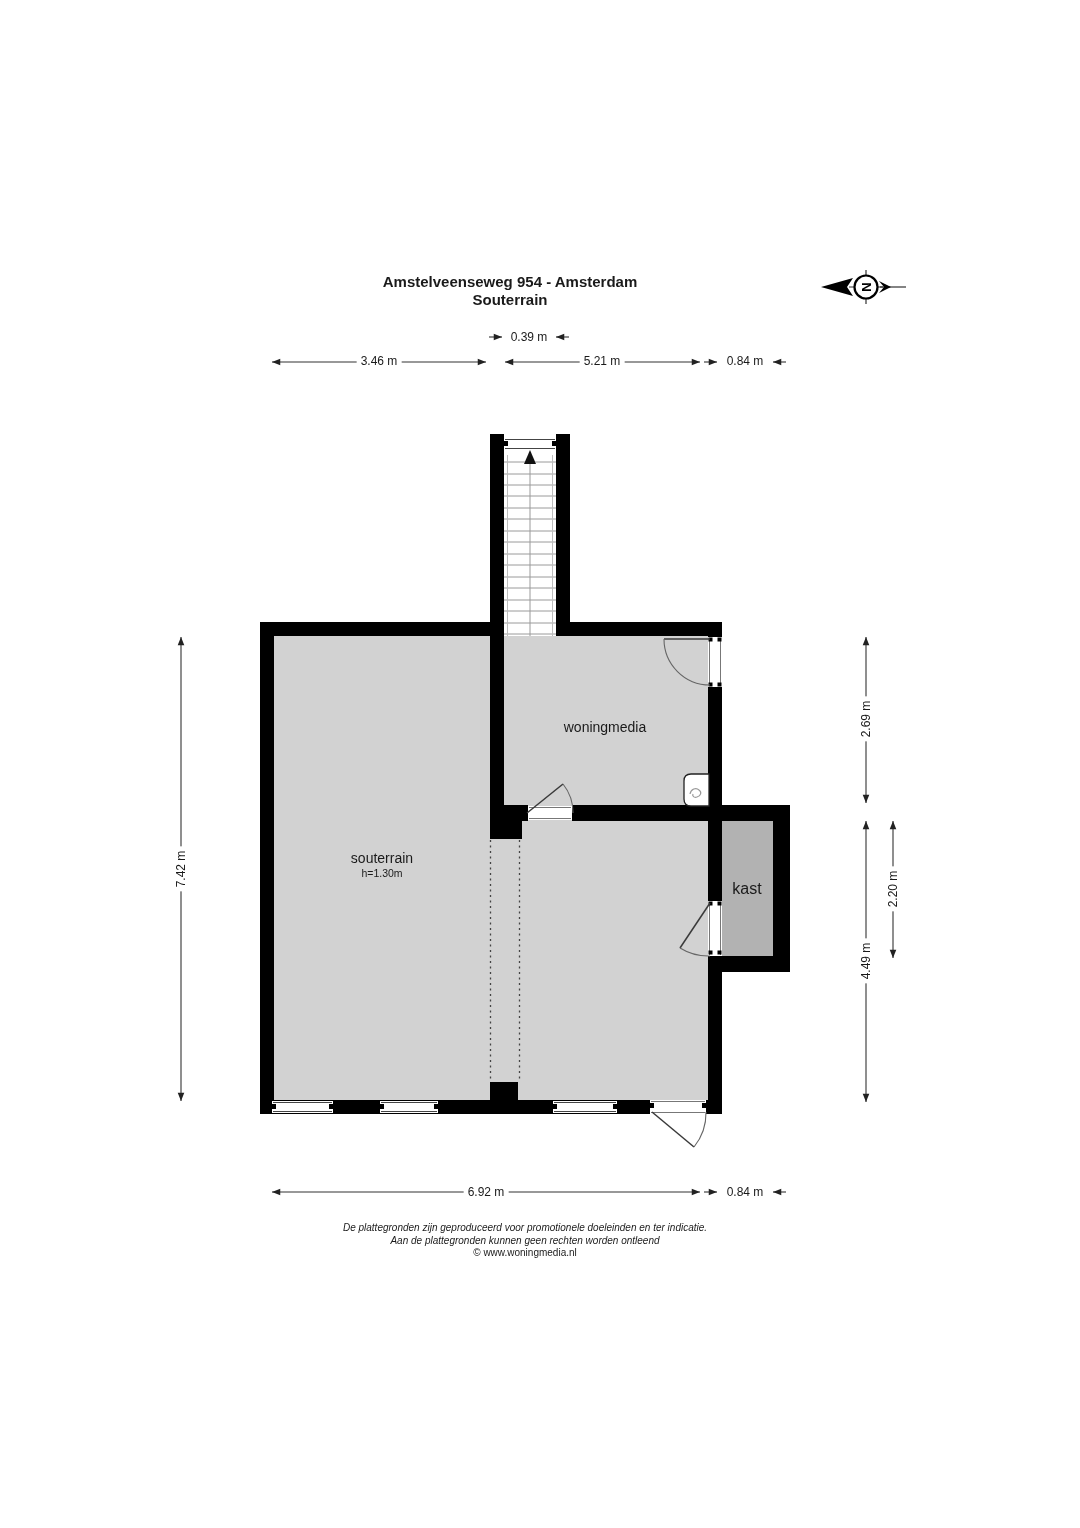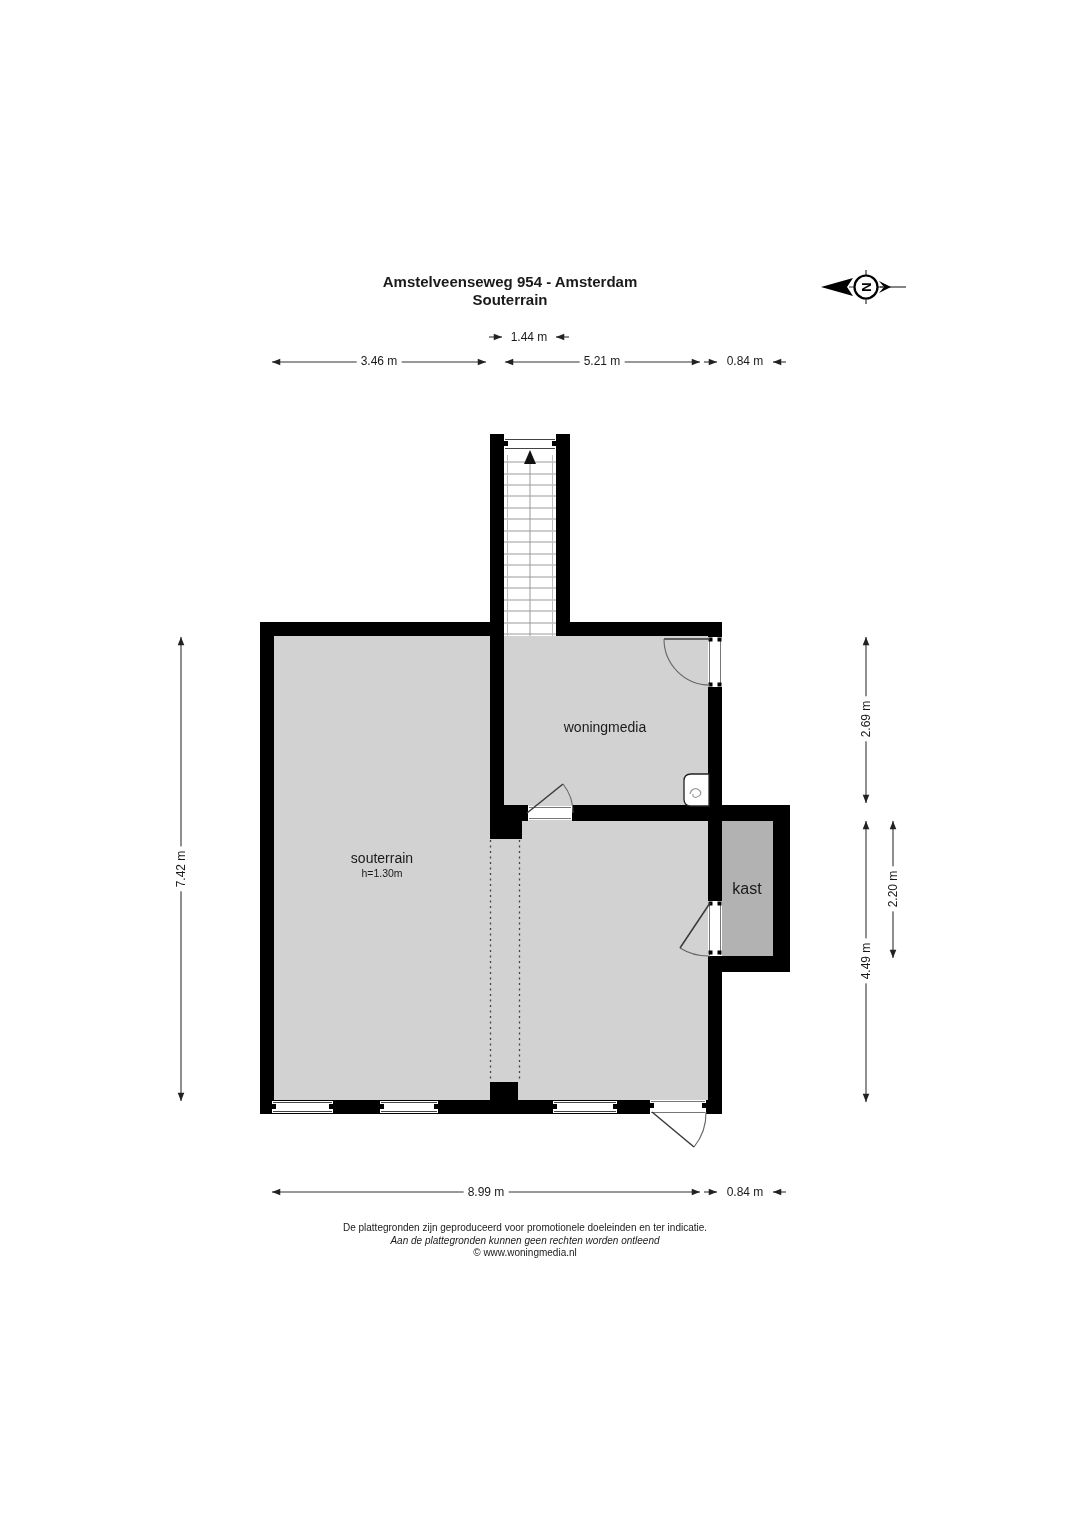--- a/index.html
+++ b/index.html
@@ -167,35 +167,35 @@
       <polygon points="821,287 853,278 847,287 853,296" fill="#000"></polygon>
       <polygon points="879,281 891,287 879,293 884,287" fill="#000"></polygon>
       <circle cx="866" cy="287" r="11.5" fill="#fff" stroke="#000" stroke-width="2.2"></circle>
       <text x="866" y="291.5" transform="rotate(-90 866 287)" text-anchor="middle" font-family="Liberation Sans, sans-serif" font-size="13" font-weight="bold" fill="#000">N</text>
     </g>
   </svg>
 
   <div class="lbl title1" style="left:510px;top:281px;">Amstelveenseweg 954 - Amsterdam</div>
   <div class="lbl title2" style="left:510px;top:299px;">Souterrain</div>
 
-  <div class="lbl dim" style="left:529px;top:337px;">1.44 m</div>
+  <div class="lbl dim" style="left:529px;top:337px;">0.39 m</div>
   <div class="lbl dim" style="left:379px;top:361px;">3.46 m</div>
   <div class="lbl dim" style="left:602px;top:361px;">5.21 m</div>
   <div class="lbl dim" style="left:745px;top:361px;">0.84 m</div>
 
   <div class="lbl dim dimv" style="left:181px;top:869px;">7.42 m</div>
   <div class="lbl dim dimv" style="left:866px;top:719px;">2.69 m</div>
   <div class="lbl dim dimv" style="left:866px;top:961px;">4.49 m</div>
   <div class="lbl dim dimv" style="left:893px;top:889px;">2.20 m</div>
 
-  <div class="lbl dim" style="left:486px;top:1192px;">8.99 m</div>
+  <div class="lbl dim" style="left:486px;top:1192px;">6.92 m</div>
   <div class="lbl dim" style="left:745px;top:1192px;">0.84 m</div>
 
   <div class="lbl room" style="left:382px;top:858px;">souterrain</div>
   <div class="lbl roomsub" style="left:382px;top:873px;">h=1.30m</div>
   <div class="lbl room" style="left:605px;top:727px;">woningmedia</div>
   <div class="lbl kastlbl" style="left:747px;top:889px;">kast</div>
 
-  <div class="lbl foot" style="left:525px;top:1227px;">De plattegronden zijn geproduceerd voor promotionele doeleinden en ter indicatie.</div>
+  <div class="lbl foot" style="left:525px;top:1227px;font-style:italic;">De plattegronden zijn geproduceerd voor promotionele doeleinden en ter indicatie.</div>
   <div class="lbl foot" style="left:525px;top:1240px;font-style:italic;">Aan de plattegronden kunnen geen rechten worden ontleend</div>
   <div class="lbl foot" style="left:525px;top:1252px;text-align:right;">© www.woningmedia.nl</div>
 
 </div>
 
 </body></html>

